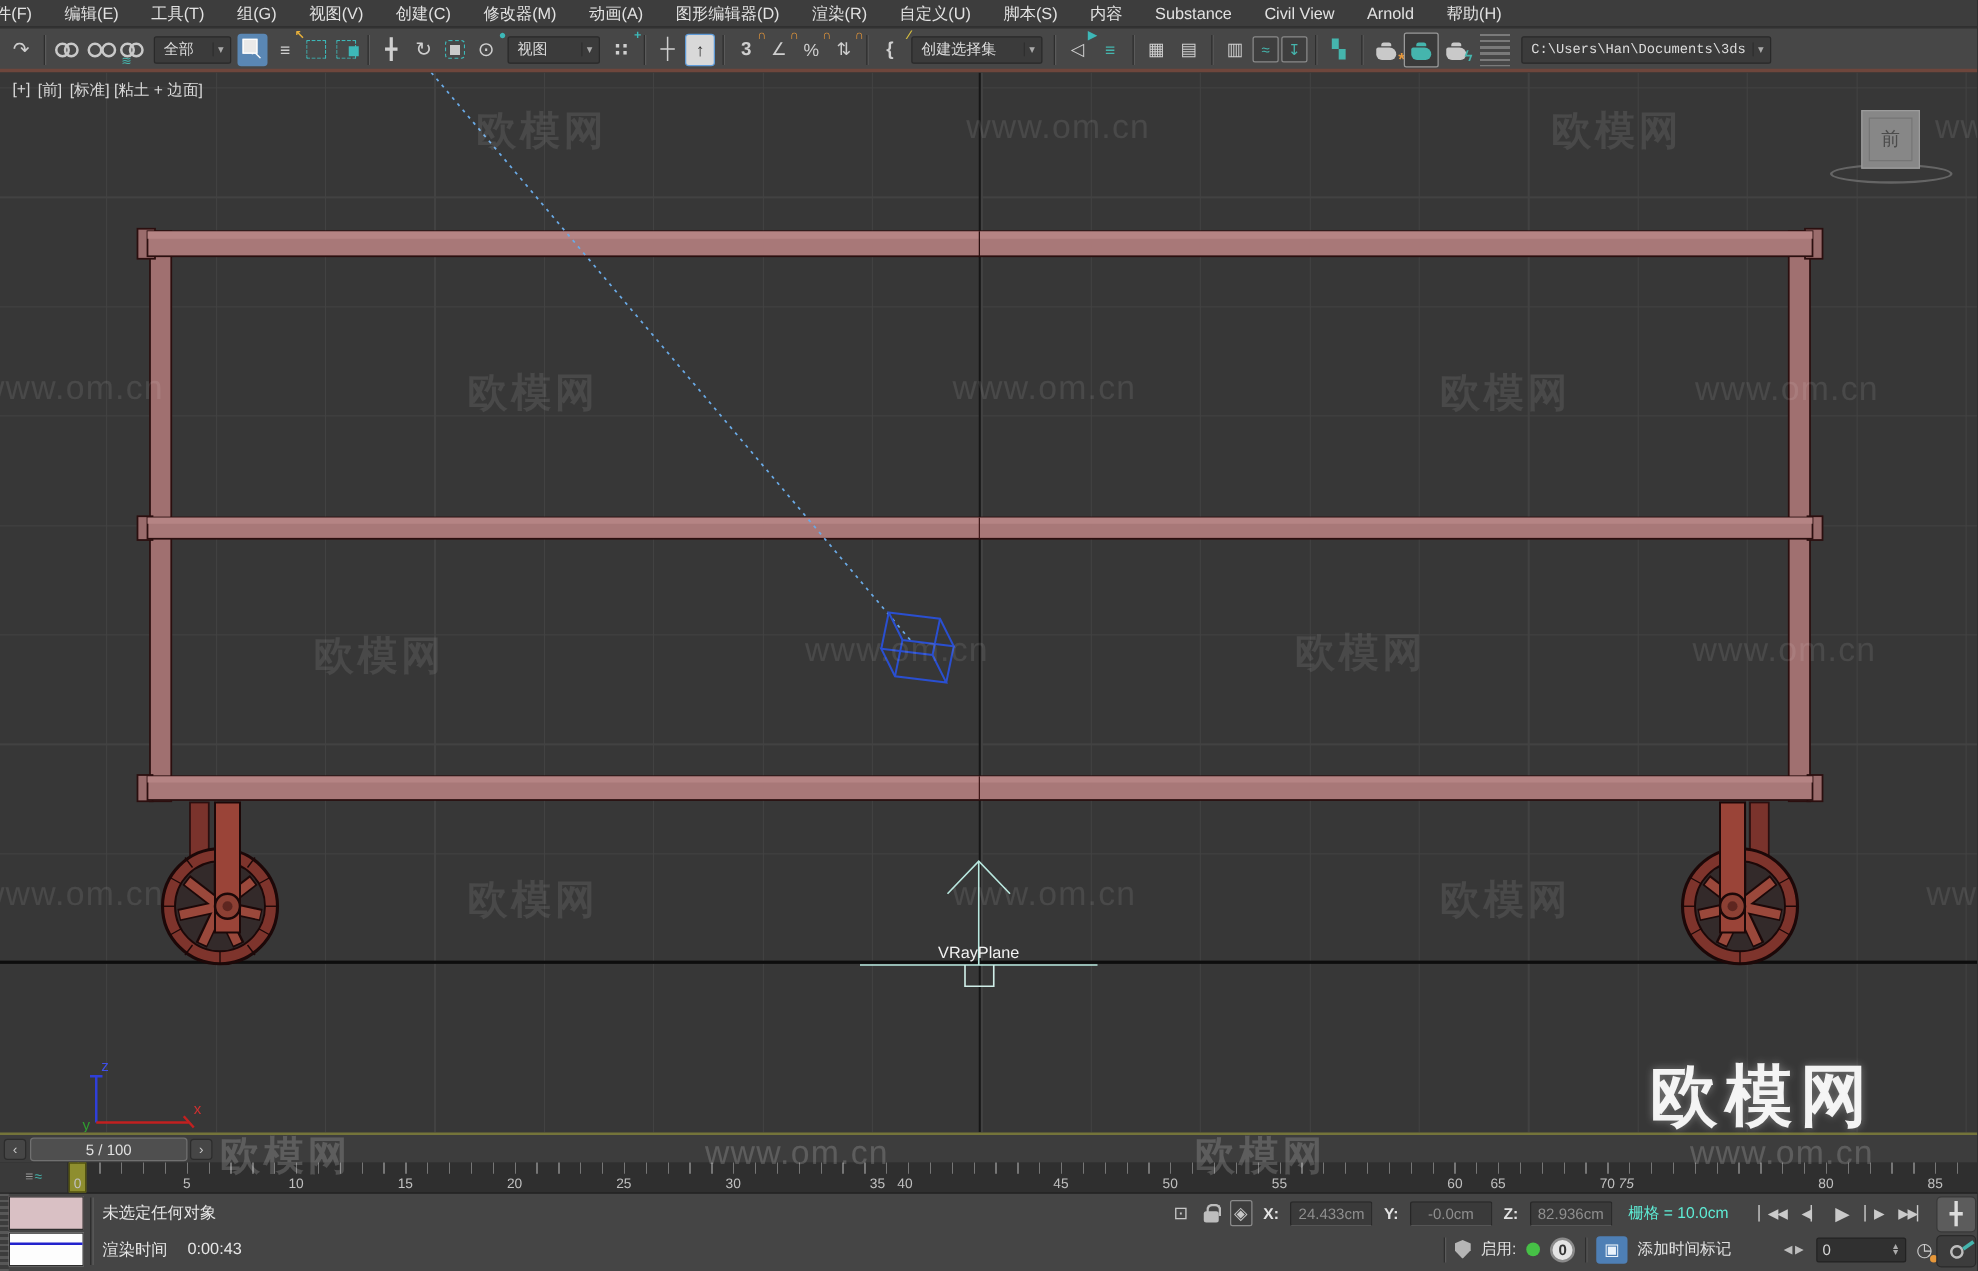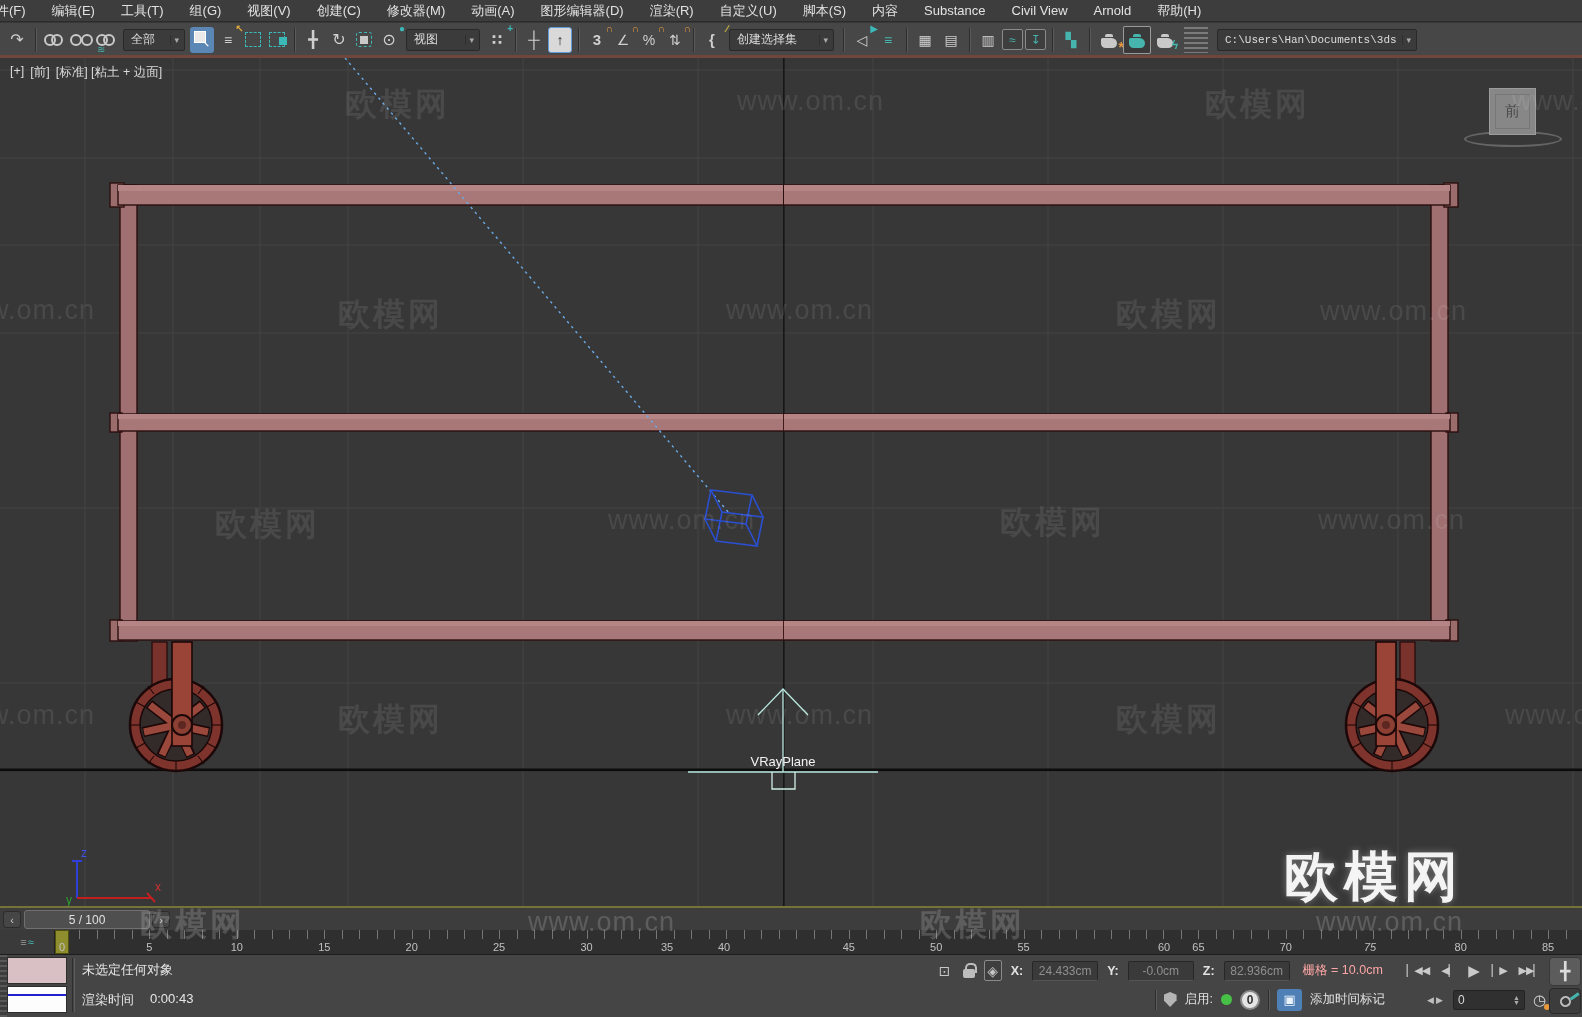--- a/index.html
+++ b/index.html
@@ -93,21 +93,21 @@
   .sb-row{position:absolute;display:flex;align-items:center;}
   #sb-r1{right:36px;top:2px;height:27px;gap:9px;}
   #sb-r2{right:36px;top:31px;height:27px;gap:8px;}
   .fld{height:20px;width:66px;background:#3a3a3a;border:1px solid #272727;border-bottom-color:#555;
     color:#8f8f8f;display:flex;align-items:center;justify-content:center;font-size:12px;border-radius:2px;}
   .coordlbl{color:#e3e3e3;font-size:12.5px;font-weight:700;}
   .sbico{color:#c6c6c6;font-size:14px;display:inline-flex;align-items:center;justify-content:center;min-width:18px;}
   .lockico{width:12px;height:9px;background:#bdbdbd;border-radius:2px;position:relative;margin-top:6px;}
   .lockico::before{content:"";position:absolute;left:2px;top:-6px;width:8px;height:8px;border:2px solid #bdbdbd;
     border-bottom:none;border-radius:5px 5px 0 0;}
-  #gridlbl{color:#fca5a5;font-size:12.5px;margin-left:4px;white-space:nowrap;}
+  #gridlbl{color:#5eead4;font-size:12.5px;margin-left:4px;white-space:nowrap;}
   #transport{display:flex;align-items:center;gap:2px;margin-left:10px;}
   .tp{color:#cacaca;font-size:11px;letter-spacing:-1px;padding:4px 5px;border-radius:3px;white-space:nowrap;}
   .tp.play{font-size:15px;letter-spacing:0;}
   .vsep{width:1px;height:20px;background:#2e2e2e;box-shadow:1px 0 0 #5a5a5a;}
   .shield{width:13px;height:15px;background:#b5b5b5;clip-path:polygon(50% 0,100% 18%,100% 55%,50% 100%,0 55%,0 18%);}
   .gdot{width:11px;height:11px;border-radius:50%;background:#46c046;}
   .zbadge{width:20px;height:20px;border-radius:50%;background:#e4e4e4;color:#333;font-weight:700;font-size:12px;
     display:flex;align-items:center;justify-content:center;border:2px solid #8a8a8a;}
   .cubebtn{width:25px;height:22px;background:#4e7fb5;border-radius:3px;color:#eaf2fa;font-size:13px;
     display:flex;align-items:center;justify-content:center;}
@@ -119,21 +119,21 @@
   .clock{position:relative;color:#cfcfcf;font-size:15px;}
   .clock i{position:absolute;right:-4px;bottom:-1px;width:6px;height:6px;background:#e8983a;border-radius:50%;}
   #bigcol{position:absolute;right:1px;top:2px;width:32px;display:flex;flex-direction:column;gap:2px;}
   #plusbtn{height:29px;background:#5c5c5c;border:1px solid #393939;border-radius:4px;color:#dcdcdc;
     font-size:17px;font-weight:700;display:flex;align-items:center;justify-content:center;}
   #keybtn{height:26px;background:#3c3c3c;border:1px solid #2a2a2a;border-radius:4px;display:flex;align-items:center;justify-content:center;}
   .keyico{width:11px;height:11px;border:2.5px solid #bdbdbd;border-radius:50%;position:relative;transform:rotate(-35deg);}
   .keyico::after{content:"";position:absolute;left:9px;top:3px;width:10px;height:3px;background:#45b5ad;}
 
   
-  #wmlayer{position:absolute;inset:0;pointer-events:none;z-index:40;}
+  #wmlayer{position:absolute;inset:0;pointer-events:none;z-index:40;margin-left:36px;}
   .wm{position:absolute;color:rgba(255,255,255,0.09);font-size:32px;letter-spacing:3px;font-weight:600;white-space:nowrap;}
   .wm.lat{font-size:27px;font-weight:400;letter-spacing:1px;}
   .wm.bright{color:rgba(255,255,255,0.17);}
   #biglogo{position:absolute;color:rgba(255,255,255,0.93);font-size:54px;font-weight:700;letter-spacing:6px;
     text-shadow:0 0 7px rgba(255,255,255,0.35);white-space:nowrap;}
 </style>
 </head>
 <body>
 
 <div id="app">
@@ -399,29 +399,29 @@
     <div id="ticks"></div>
     <div id="playhead"></div>
     <div id="fnums">
         <span class="fnum" style="left: 62px;">0</span>
         <span class="fnum" style="left: 149.42px;">5</span>
         <span class="fnum" style="left: 236.84px;">10</span>
         <span class="fnum" style="left: 324.26px;">15</span>
         <span class="fnum" style="left: 411.68px;">20</span>
         <span class="fnum" style="left: 499.1px;">25</span>
         <span class="fnum" style="left: 586.52px;">30</span>
-        <span class="fnum" style="left: 667px;">35</span>
+        <span class="fnum" style="left: 702px;">35</span>
         <span class="fnum" style="left: 724px;">40</span>
         <span class="fnum" style="left: 848.78px;">45</span>
         <span class="fnum" style="left: 936.2px;">50</span>
         <span class="fnum" style="left: 1023.62px;">55</span>
         <span class="fnum" style="left: 1164px;">60</span>
         <span class="fnum" style="left: 1198.46px;">65</span>
         <span class="fnum" style="left: 1285.88px;">70</span>
-        <span class="fnum" style="left: 1370px; font-style: italic;">75</span>
+        <span class="fnum" style="left: 1301px; font-style: italic;">75</span>
         <span class="fnum" style="left: 1460.72px;">80</span>
         <span class="fnum" style="left: 1548.14px;">85</span>
       </div>
   </div>
 
   <div id="statusbar">
     <div id="sb-grip"></div>
     <div id="mini-pink"></div>
     <div id="mini-white"></div>
     <div id="sb-split"></div>

